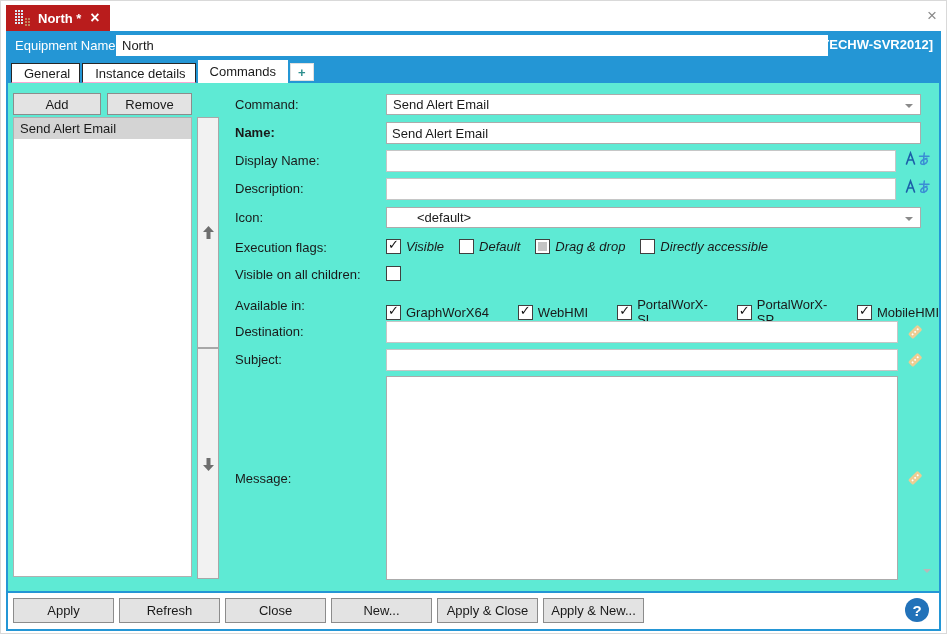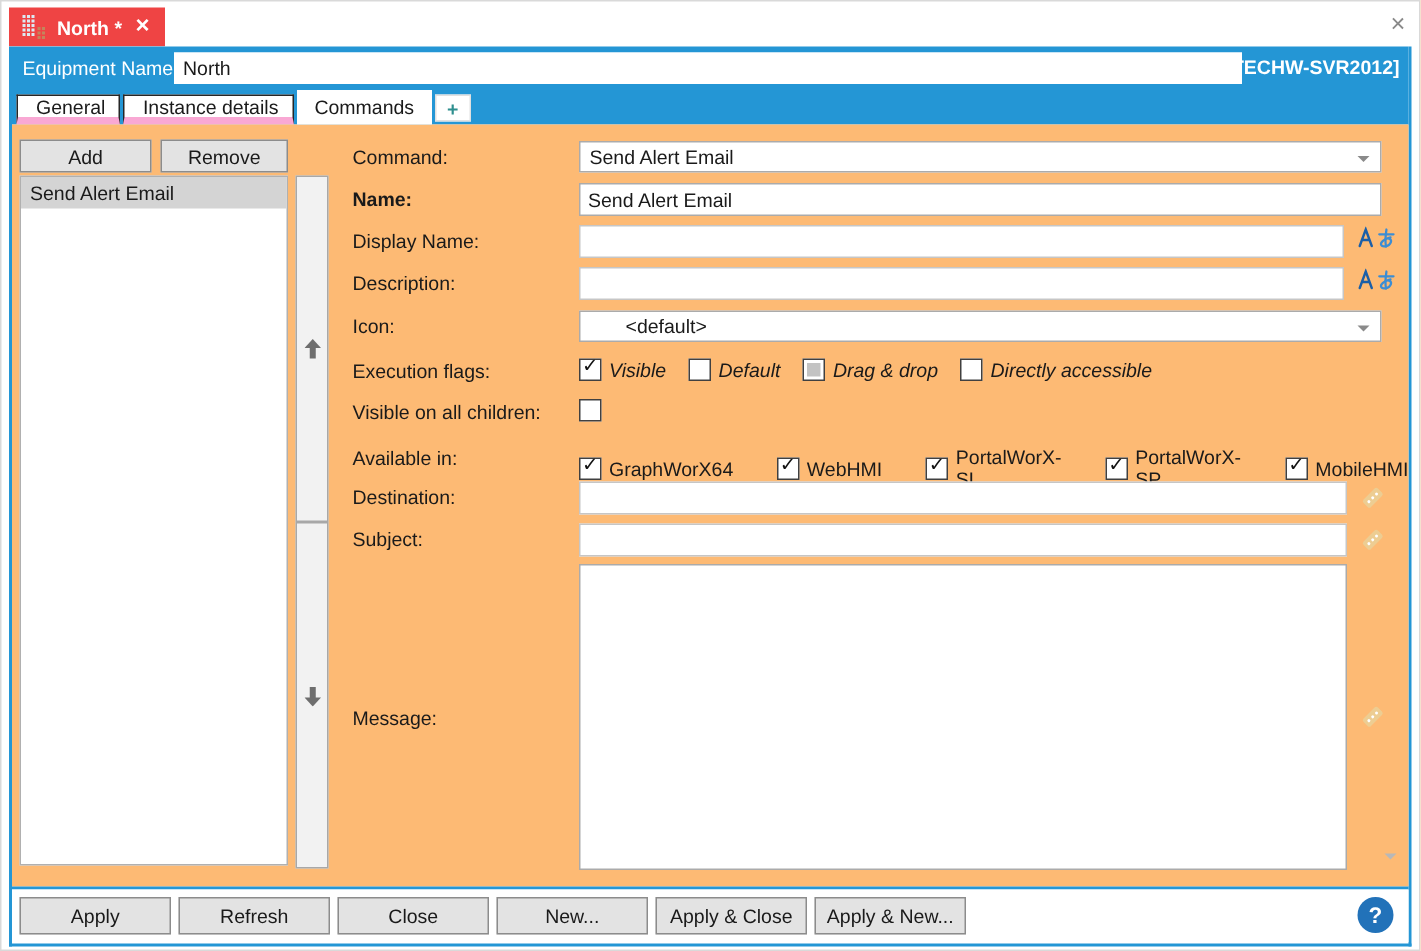--- a/index.html
+++ b/index.html
@@ -13,21 +13,21 @@
     overflow: hidden;
   }
   .window {
     position: absolute; inset: 0;
     border: 1px solid #d9d9d9;
     background: #ffffff;
   }
   
   .doc-tab {
     position: absolute; left: 5px; top: 4px; height: 26px;
-    background: #ef4444; color: #ffffff;
+    background: #b91c1c; color: #ffffff;
     display: flex; align-items: center; gap: 7px;
     padding: 0 10px 0 8px; cursor: default;
   }
   .doc-tab .title { font-weight: 600; font-size: 13px; }
   .doc-tab .tab-close { font-weight: 700; font-size: 16px; line-height: 1; margin-left: 2px; cursor: pointer; }
   .win-close {
     position: absolute; right: 9px; top: 6px;
     color: #8a8a8a; font-size: 17px; line-height: 1; cursor: pointer;
     font-weight: 400;
   }
@@ -56,28 +56,28 @@
   .tab-strip {
     position: absolute; left: 0; right: 0; top: 29px; height: 23px;
     background: #2496d5;
     display: flex; align-items: flex-end; padding-left: 3px;
   }
   .tab {
     background: #ffffff; border: 1px solid #262626; border-bottom: none;
     height: 20px; padding: 0 9px; display: flex; align-items: center;
     margin-right: 2px; cursor: pointer; position: relative;
   }
-  .tab.inactive { border-bottom: 5px solid #f9a8d4; height: 20px; padding-left: 12px; }
+  .tab.inactive { border-bottom: 1px solid #f9a8d4; height: 20px; padding-left: 12px; }
   .tab.active { height: 23px; border: none; background: #ffffff; z-index: 2; padding: 0 12px; }
   .tab.plus {
     height: 18px; margin-bottom: 2px; padding: 0 7px;
     color: #2e8f8f; font-weight: 700; border: 1px solid #e0e0e0;
   }
   
-  .content { position: absolute; left: 0; right: 0; top: 52px; height: 508px; background: #fdba74; }
+  .content { position: absolute; left: 0; right: 0; top: 52px; height: 508px; background: #5eead4; }
   .btn {
     background: #e3e3e3; border: 1px solid #8c8c8c; color: #1a1a1a;
     font: 13px "Liberation Sans","DejaVu Sans",sans-serif;
     display: flex; align-items: center; justify-content: center;
     cursor: pointer; position: absolute;
   }
   .add-btn    { left: 5px;  top: 10px; width: 88px; height: 22px; }
   .remove-btn { left: 99px; top: 10px; width: 85px; height: 22px; }
   .cmd-list {
     position: absolute; left: 5px; top: 34px; width: 179px; height: 460px;

